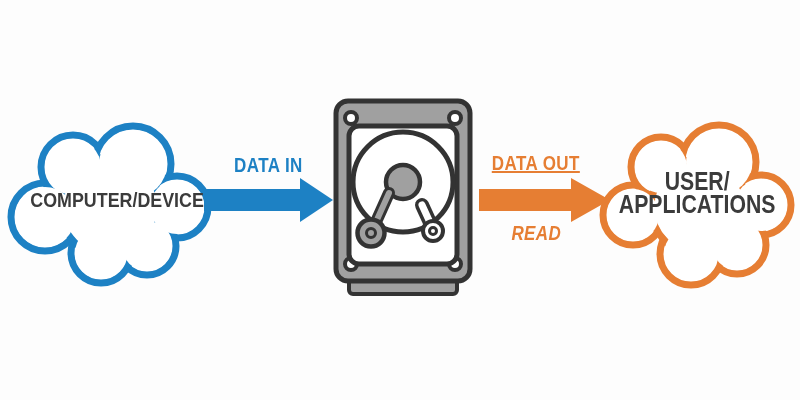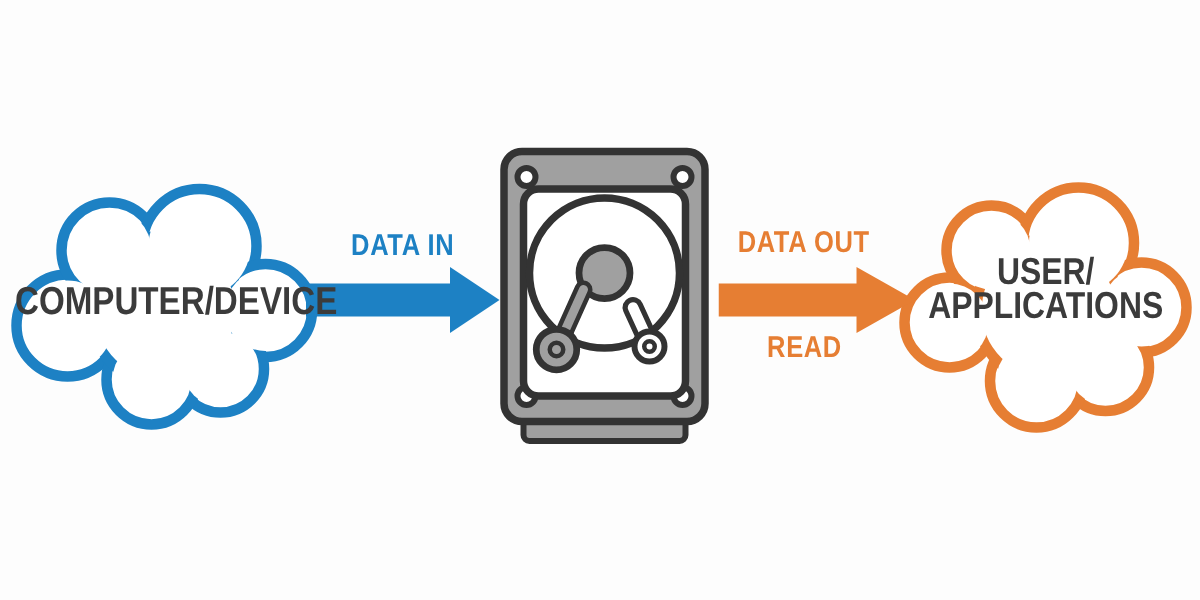--- a/index.html
+++ b/index.html
@@ -15,22 +15,22 @@
     position:absolute;
     display:flex;align-items:center;justify-content:center;
     text-align:center;
     font-weight:bold;
     color:#3b3b3b;
     white-space:nowrap;
   }
   .label .tx{display:inline-block;transform:scaleX(.85);transform-origin:center;}
   .blue-text{color:#1d81c4;}
   .orange-text{color:#e67e33;}
-  .size-node{font-size:26px;}
-  .size-flow{font-size:20px;letter-spacing:.5px;align-items:flex-end;}
+  .size-node{font-size:21px;}
+  .size-flow{font-size:20px;letter-spacing:.5px;}
   .size-dest{font-size:25px;line-height:23px;}
 </style>
 </head>
 <body>
 
 <div class="stage">
 
   <svg class="abs" style="left:5px;top:112px;" width="215" height="180" viewBox="0 0 215 180">
     <g fill="#ffffff" stroke="#1d81c4" stroke-width="7">
       <circle cx="40" cy="105" r="34"></circle>
@@ -117,25 +117,25 @@
 
   <div class="label size-node" style="left:25px;top:186px;width:185px;height:28px;">
     <span class="tx">COMPUTER/DEVICE</span>
   </div>
 
   <div class="label size-flow blue-text" style="left:222px;top:154px;width:92px;height:22px;">
     <span class="tx">DATA IN</span>
   </div>
 
 
-  <div class="label size-flow orange-text" style="left:486px;top:152px;width:100px;height:22px;">
+  <div class="label size-flow orange-text" style="left:486px;top:152px;width:100px;height:22px;text-decoration:underline;">
     <span class="tx">DATA OUT</span>
   </div>
 
-  <div class="label size-flow orange-text" style="left:500px;top:222px;width:72px;height:22px;">
+  <div class="label size-flow orange-text" style="left:500px;top:222px;width:72px;height:22px;font-style:italic;">
     <span class="tx">READ</span>
   </div>
 
   <div class="label size-dest" style="left:622px;top:168px;width:150px;height:50px;">
     <span class="tx">
       <span style="display:block;">USER/</span>
       <span style="display:block;">APPLICATIONS</span>
     </span>
   </div>
 

